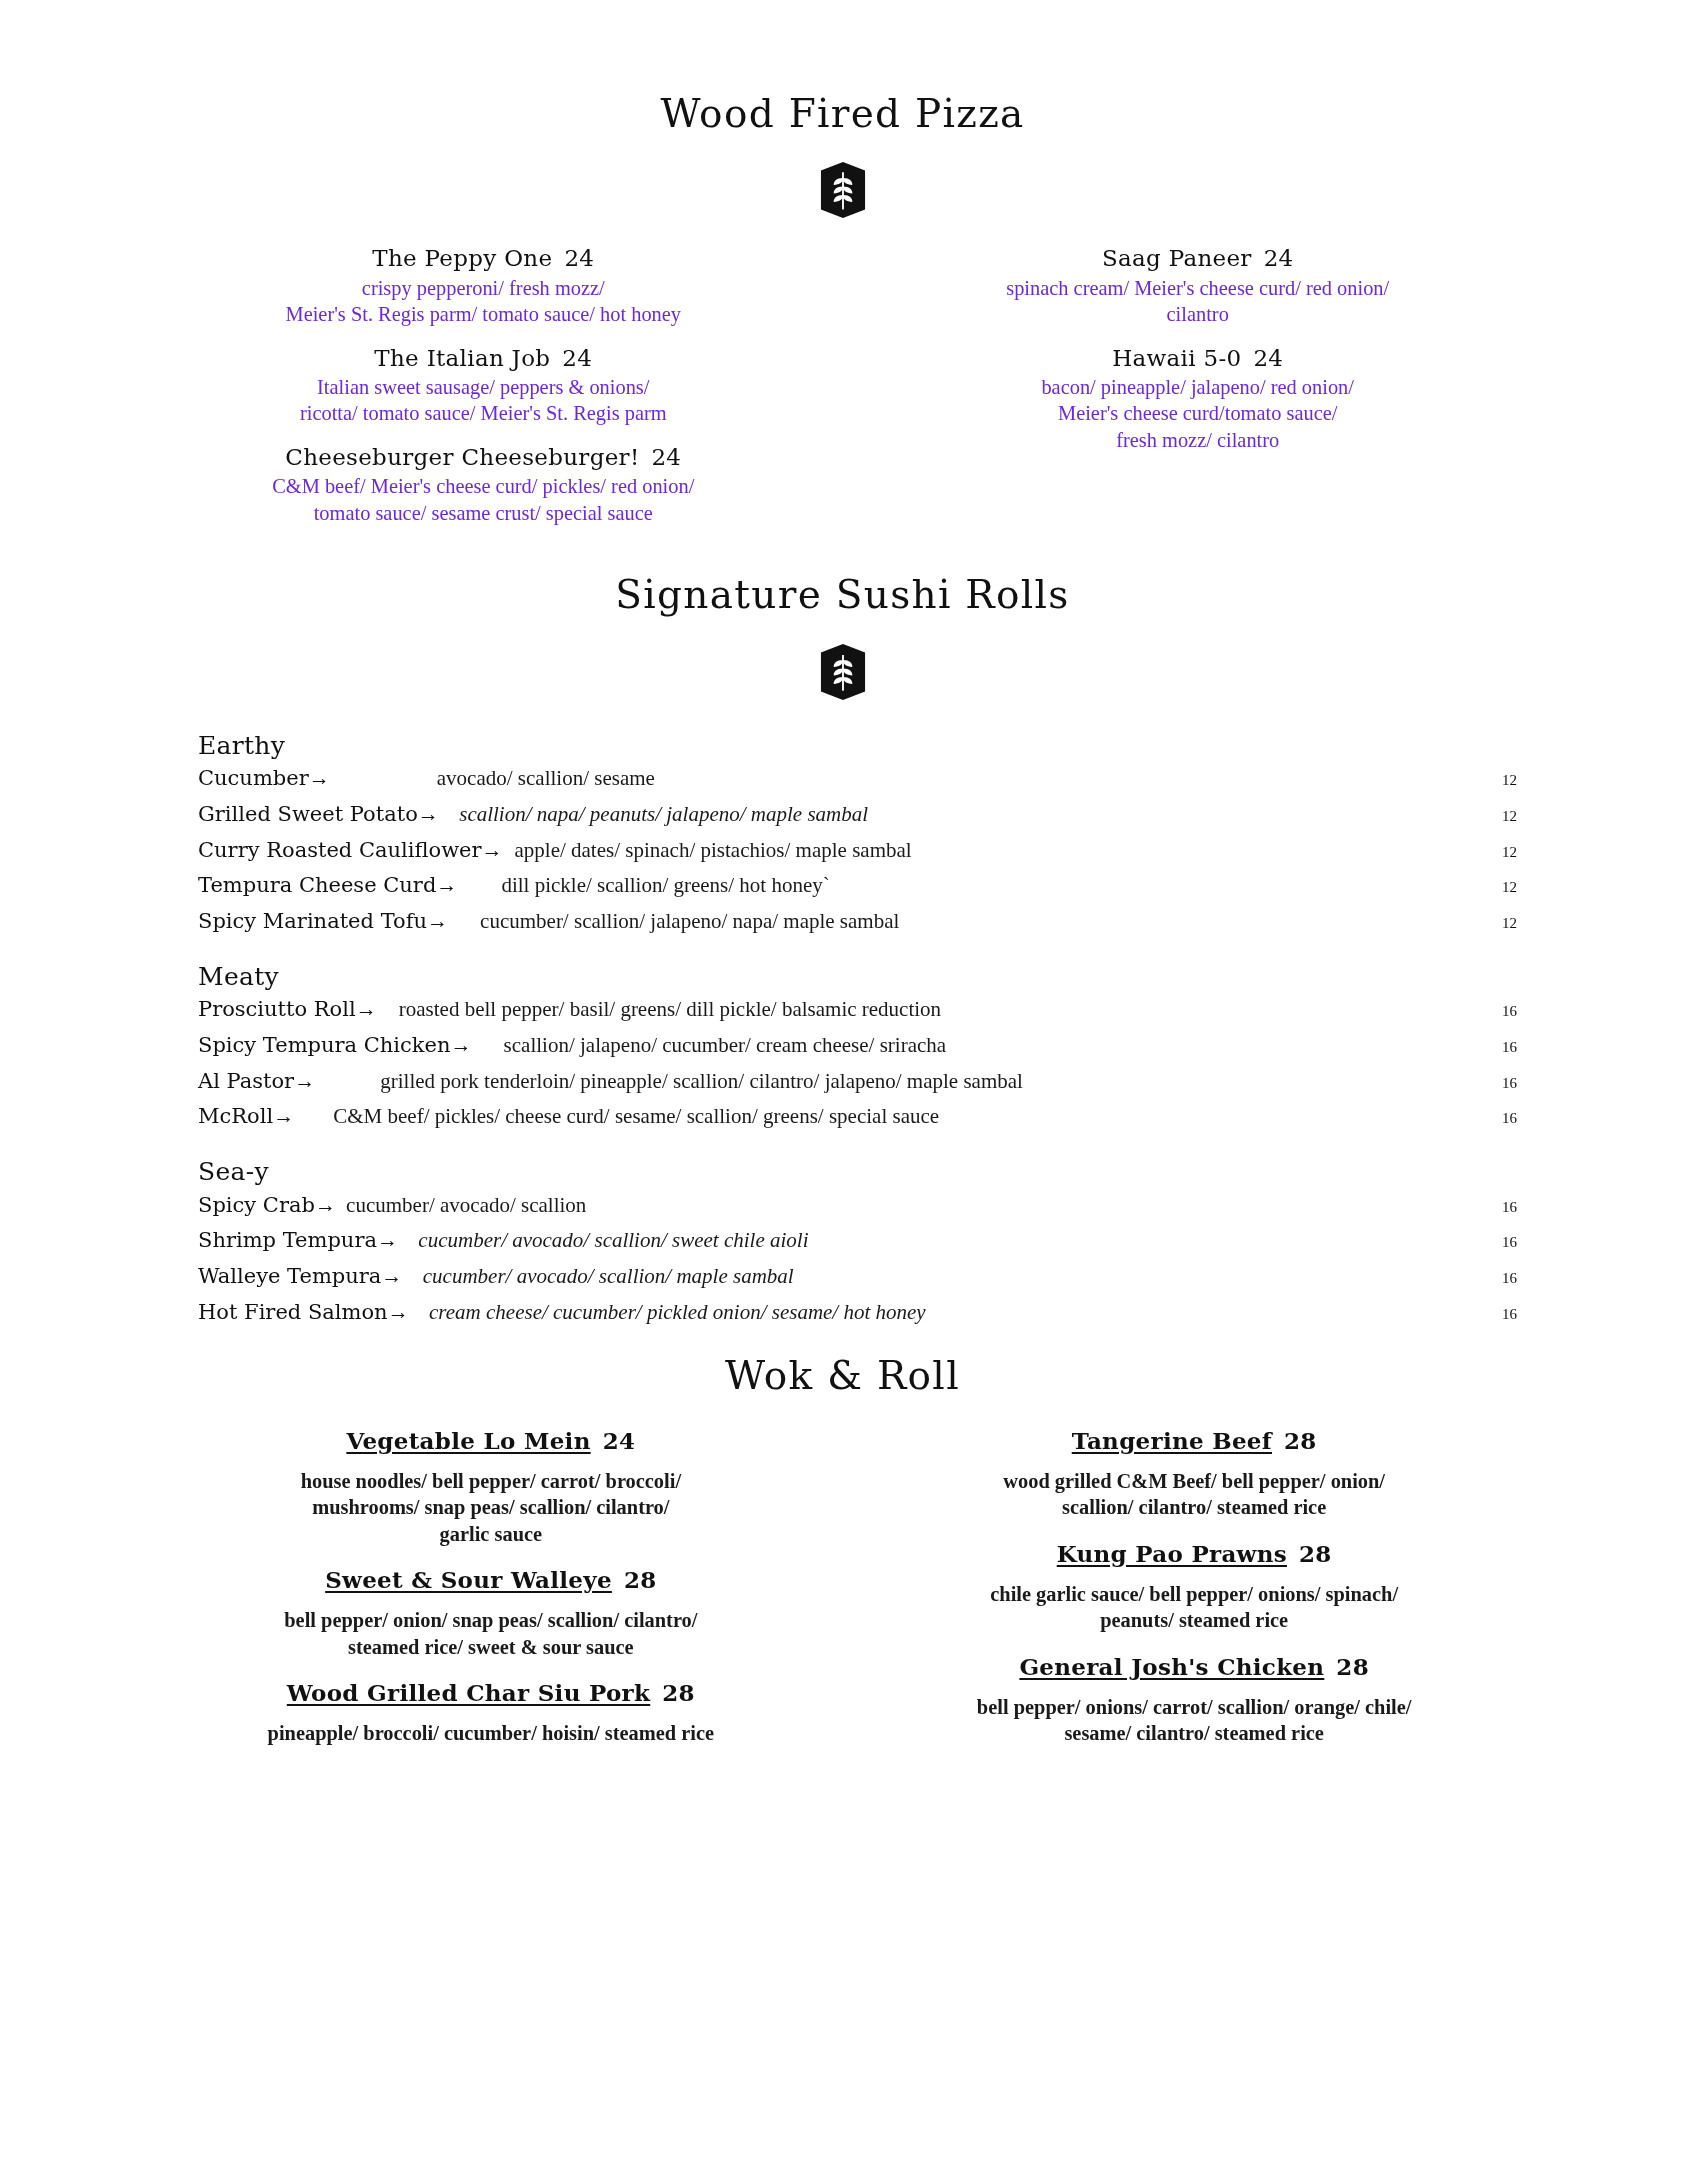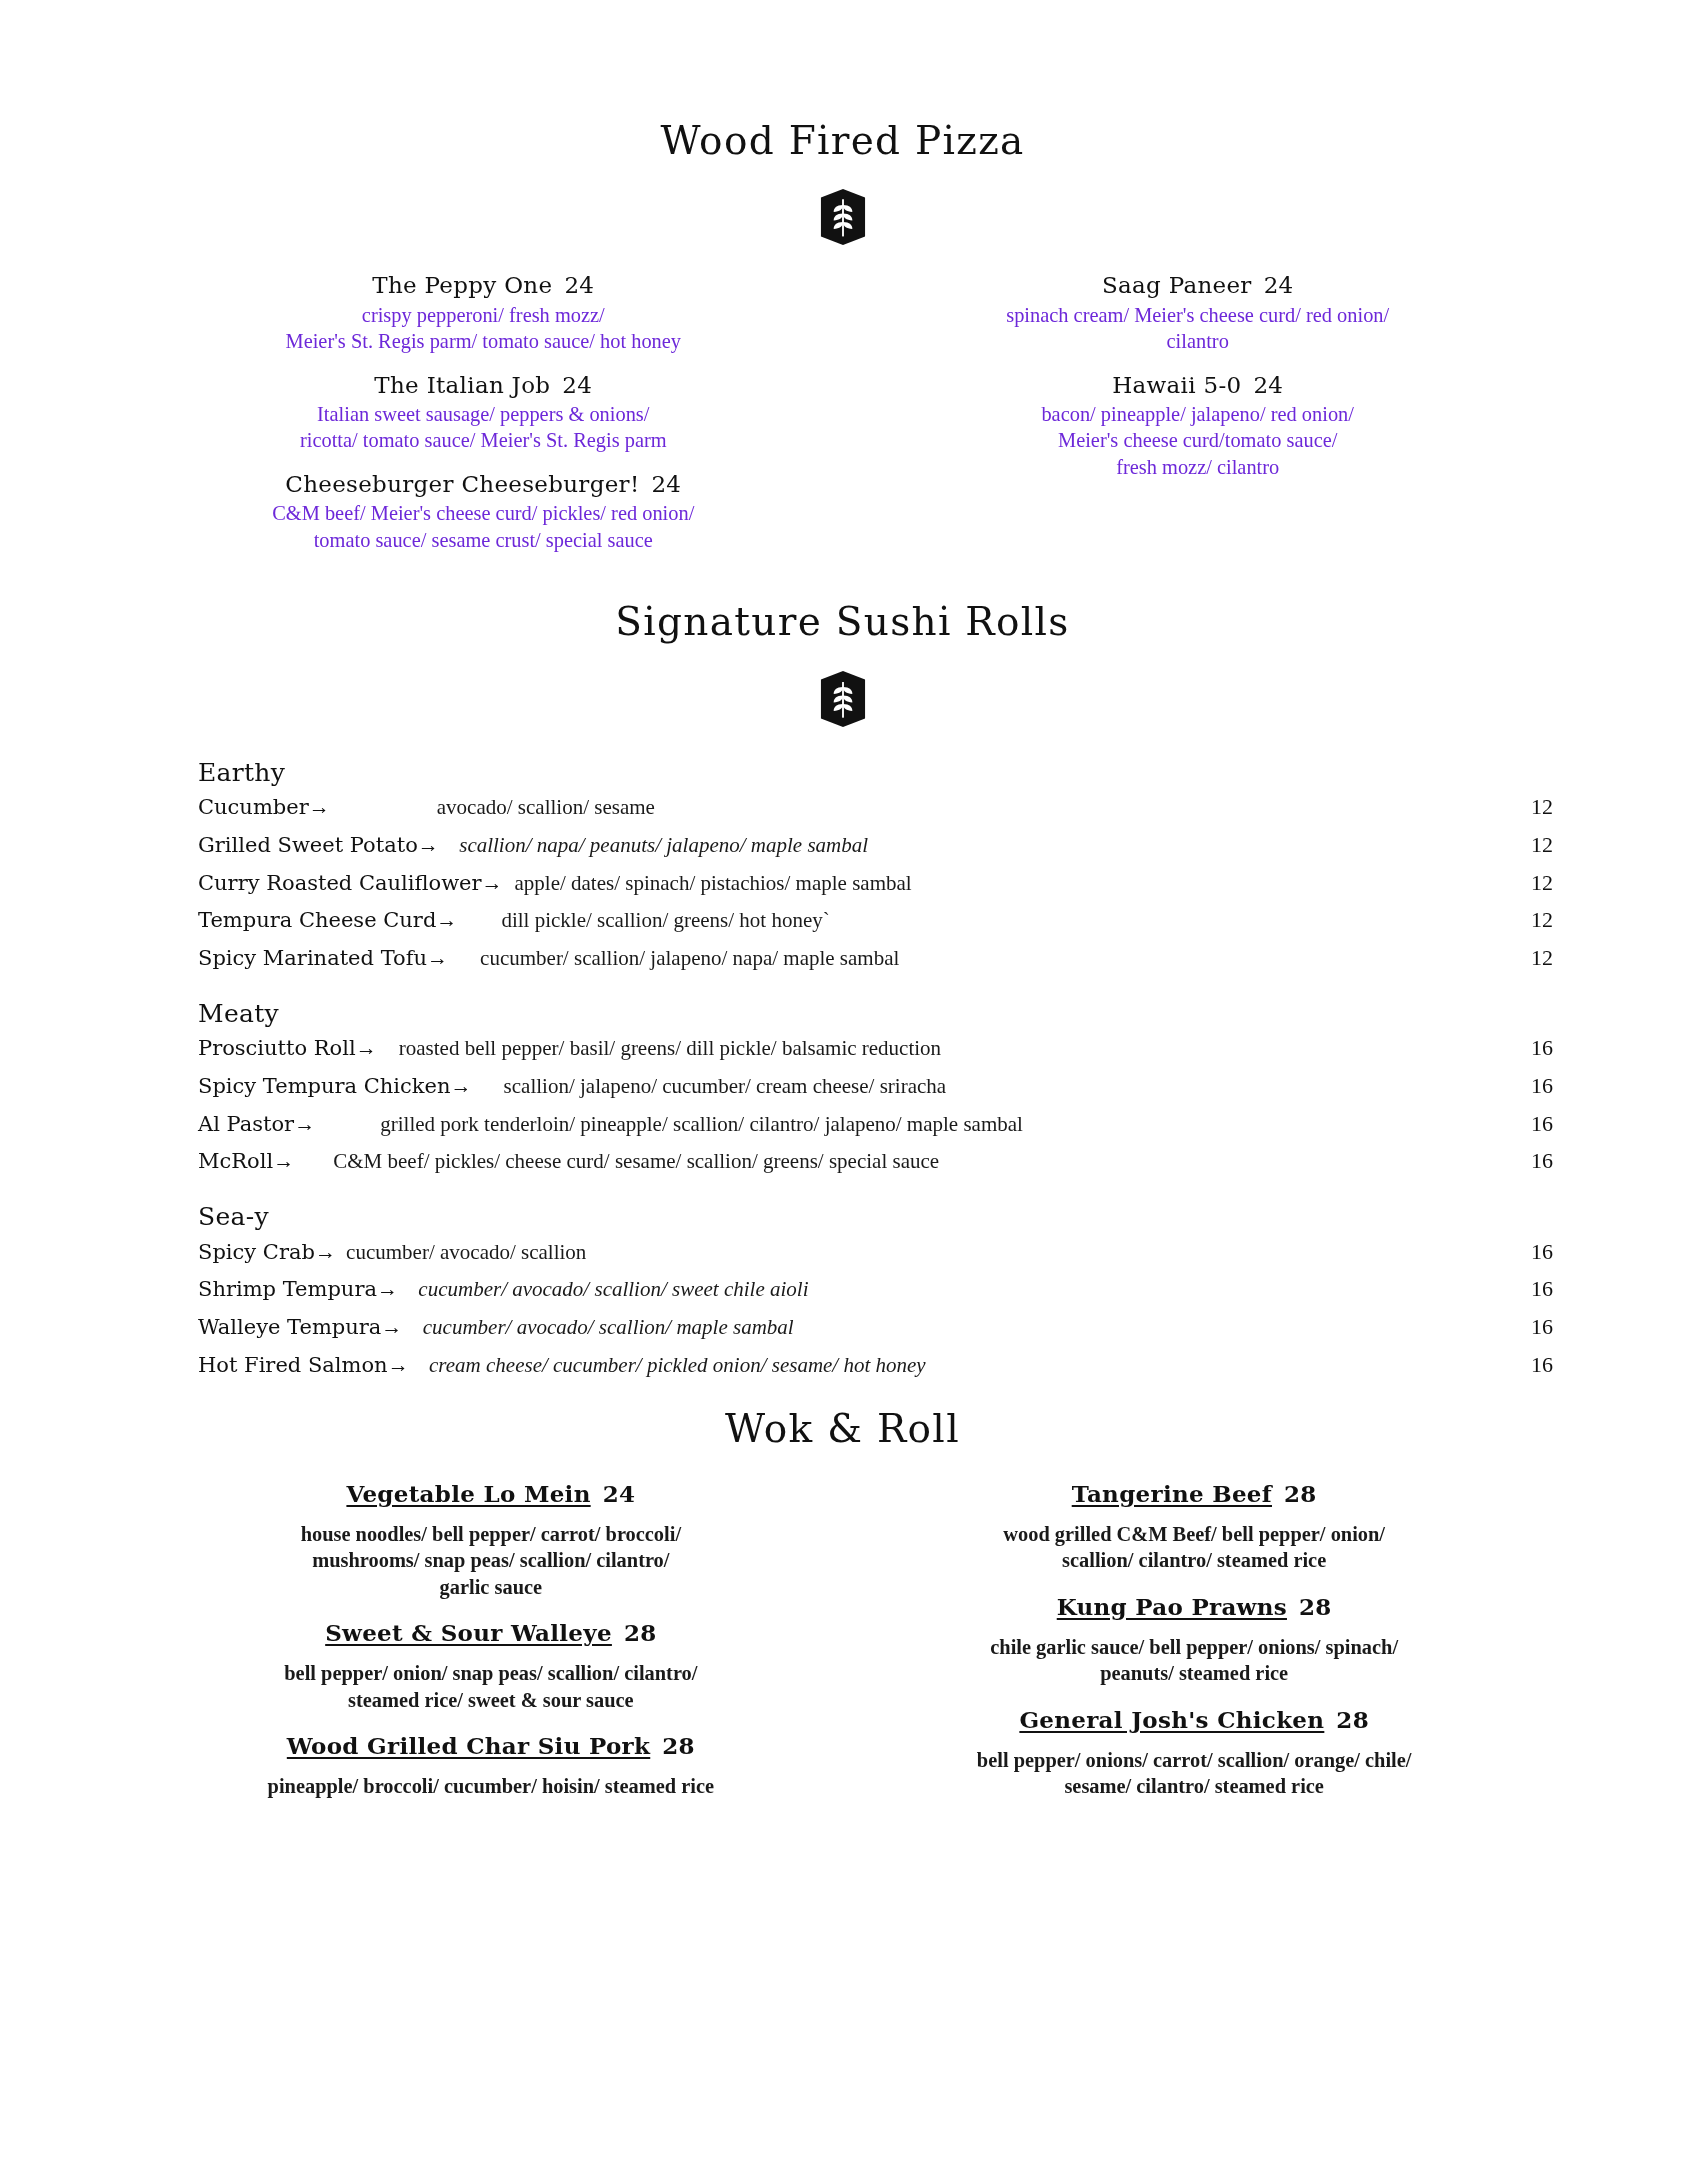--- a/index.html
+++ b/index.html
@@ -25,21 +25,21 @@
 
   
   .section-title {
     text-align: center;
     font-family: "DejaVu Serif", serif;
     font-weight: 400;
     letter-spacing: 1.3px;
   }
   .title-pizza {
     font-size: 39px;
-    margin-top: 118px;
+    margin-top: 91px;
   }
   .title-sushi {
     font-size: 39px;
     margin-top: 29px;
   }
   .title-wok {
     font-size: 39px;
     margin-top: 22px;
   }
 
@@ -112,23 +112,23 @@
     padding-right: 5.1px;
   }
   .roll-desc {
     font-family: "Liberation Serif", serif;
     font-size: 21px;
     flex: 1 1 auto;
     color: #1a1a1a;
   }
   .roll-price {
     font-family: "Liberation Serif", serif;
-    font-size: 22px;
+    font-size: 15px;
     width: 51px;
-    text-align: right;
+    text-align: left;
     flex: 0 0 auto;
   }
 
   
   .ind-a .roll-desc { padding-left: 102px; }
   .ind-c .roll-desc { padding-left: 15.3px; font-style: italic; }
   .ind-d .roll-desc { padding-left: 39px; }
   .ind-e .roll-desc { padding-left: 27px; }
   .ind-f .roll-desc { padding-left: 6.8px; }
   .ind-g .roll-desc { padding-left: 34px; }

